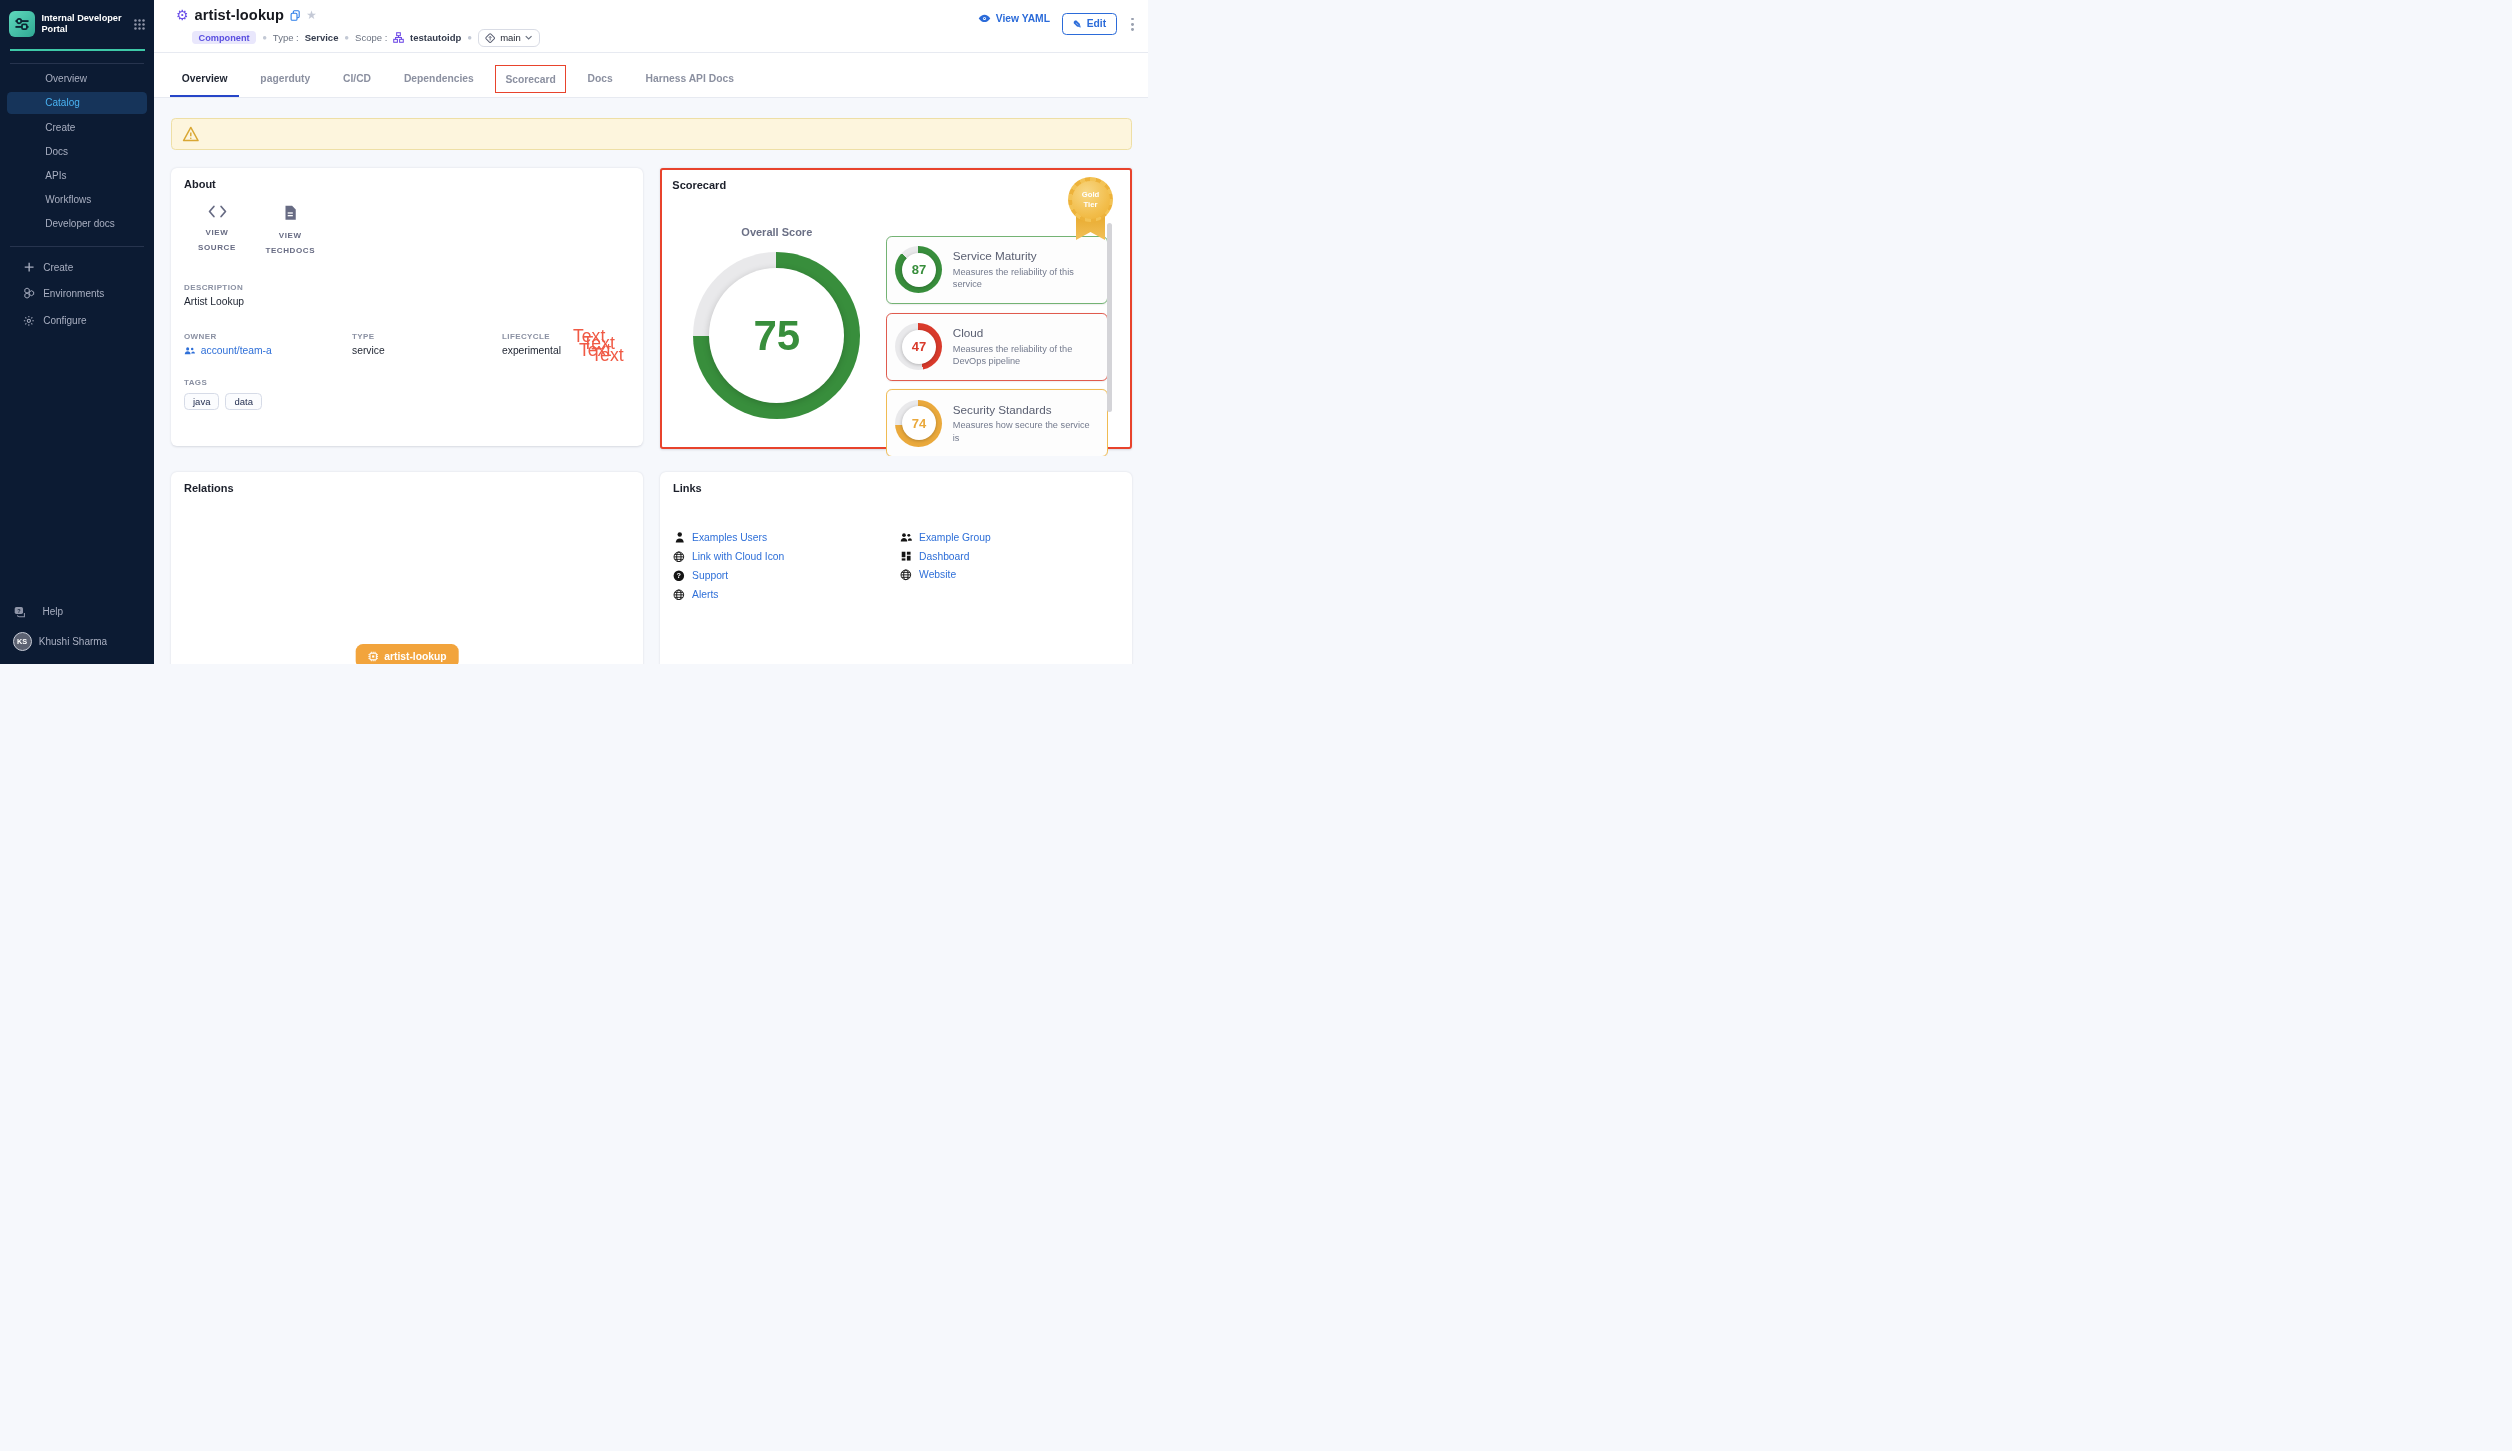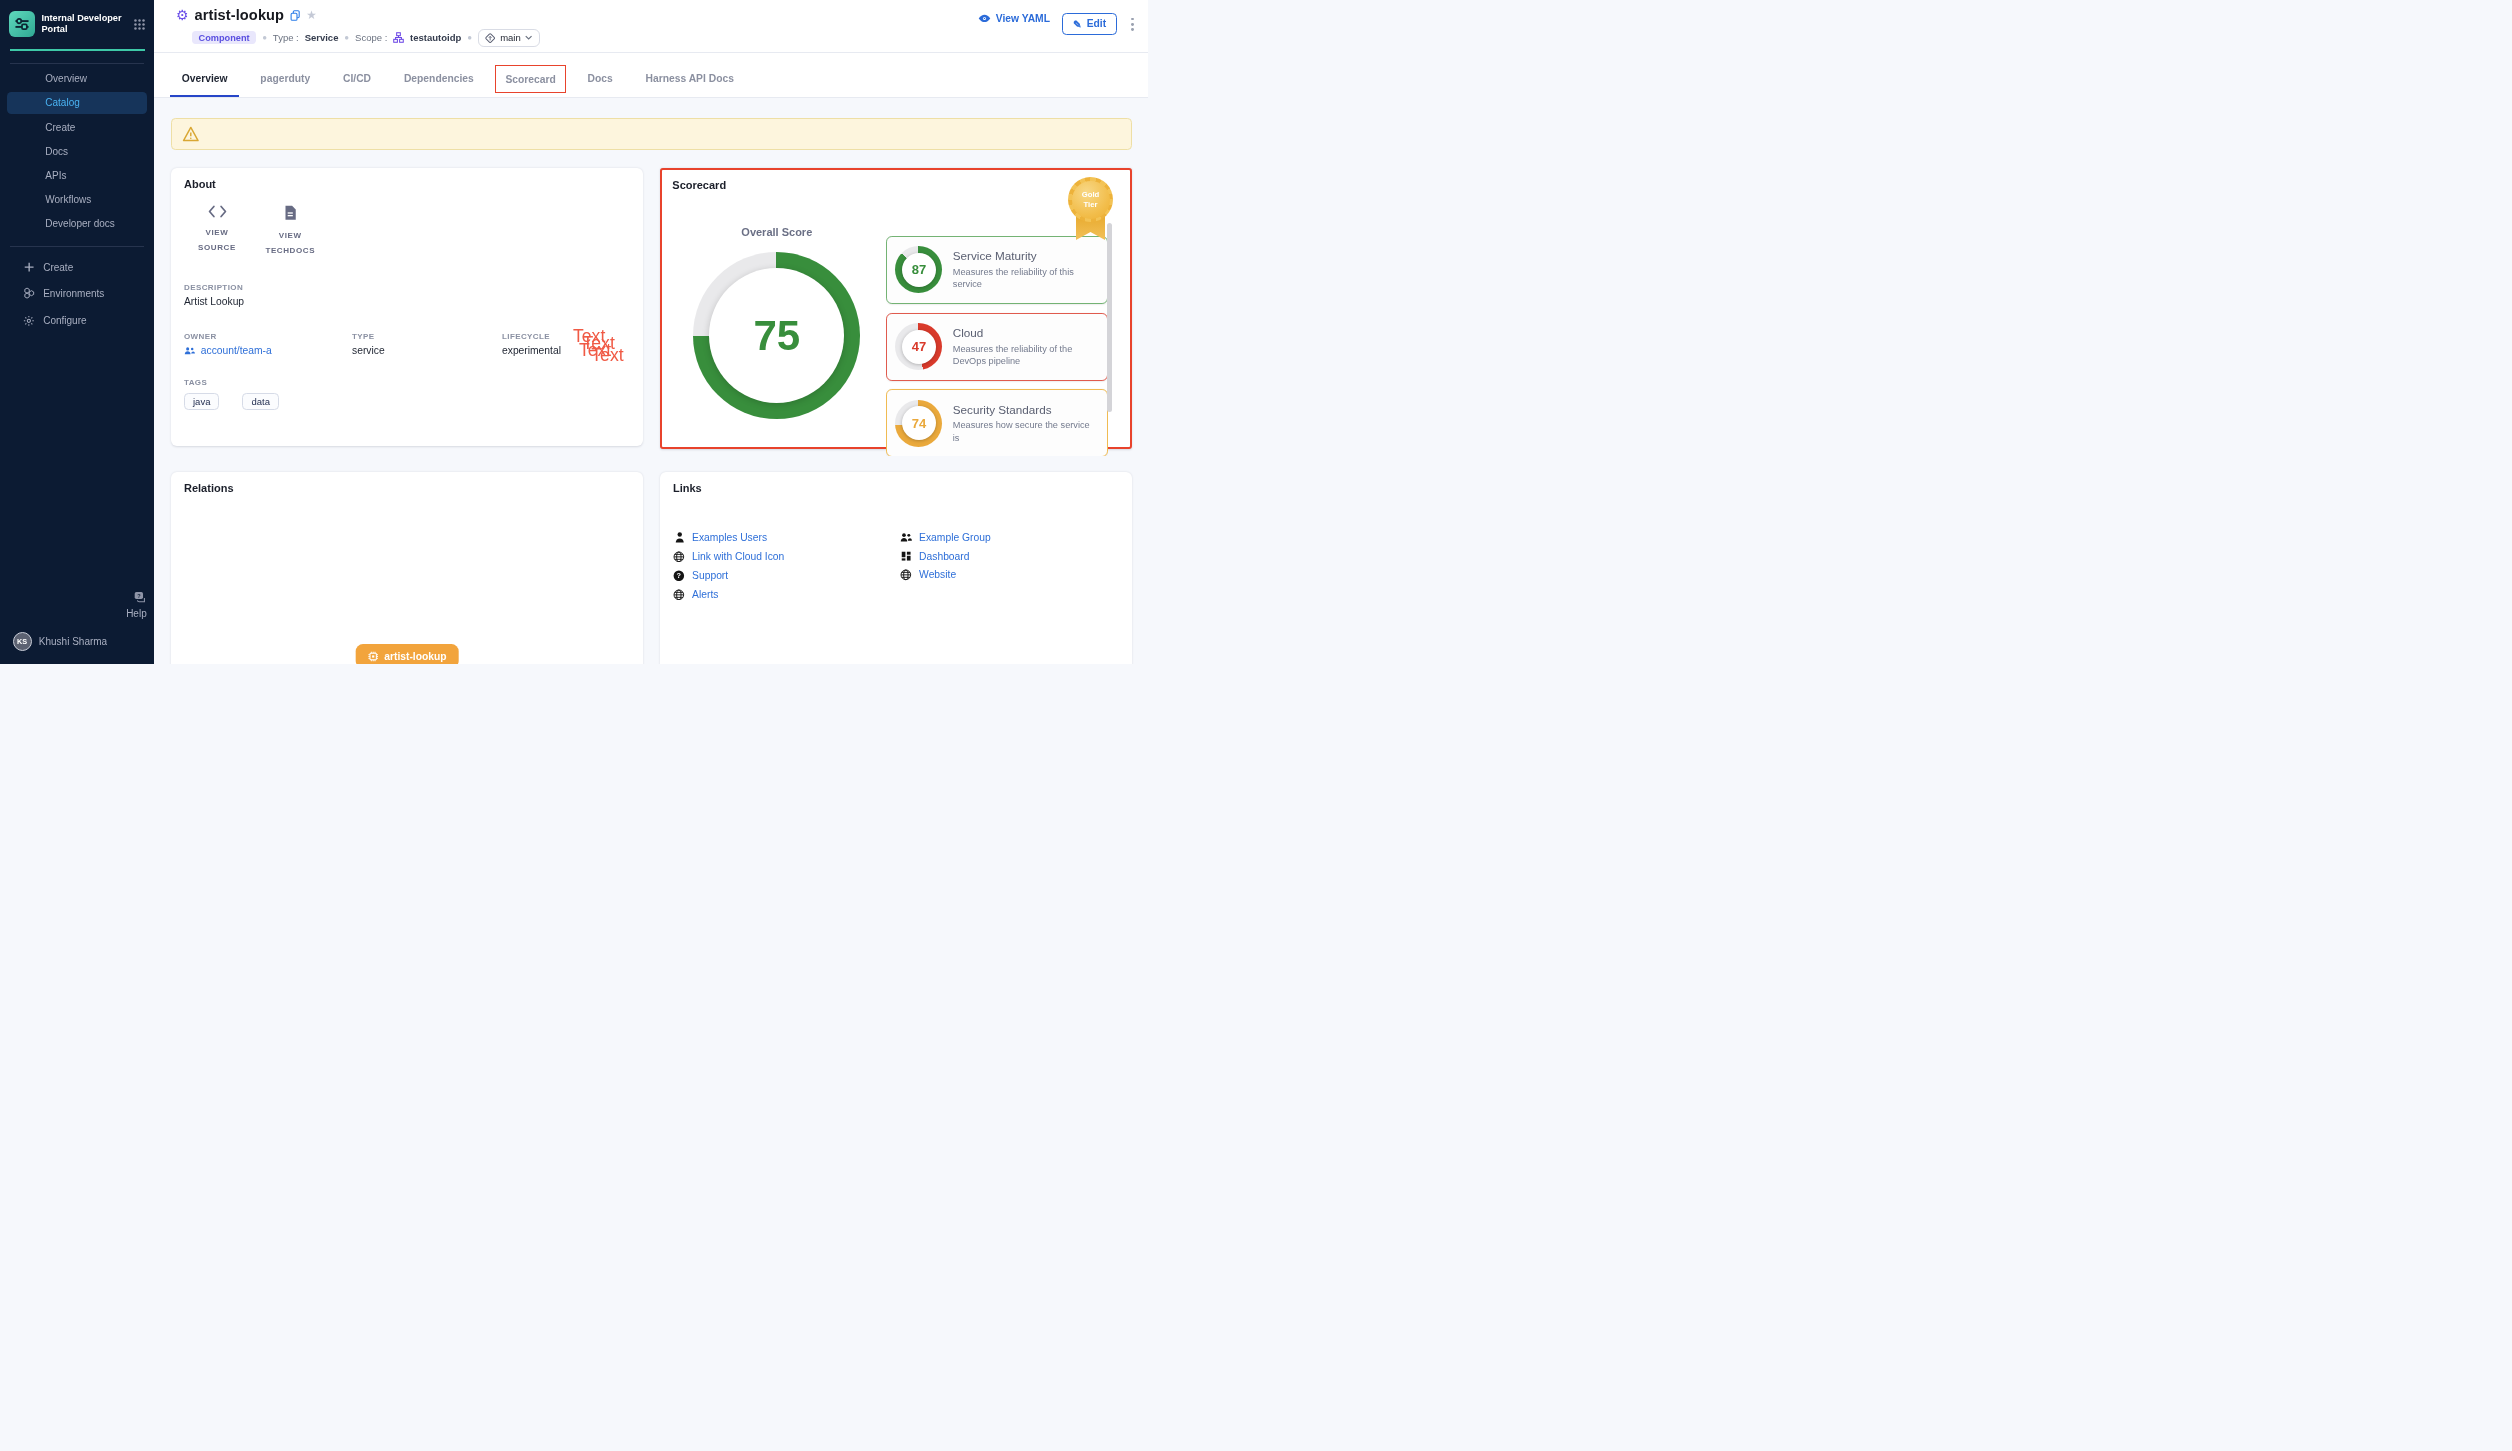--- a/index.html
+++ b/index.html
@@ -19,22 +19,22 @@
   .divider1 { height:0.7px; background:#27344e; margin:11.7px 10.3px 4.4px 10.3px; }
   .divider2 { height:0.7px; background:#27344e; margin:11.7px 10.3px 7.3px 10.3px; }
   .nav1 { display:flex; flex-direction:column; gap:1.5px; }
   .nav-item { font-size:10px; color:#a9afc1; padding:5.1px 7.3px 5.1px 38px; cursor:pointer;
     border-radius:4.4px; margin:0.7px 7.3px; }
   .nav-item.active { background:#16345a; color:#4ab3f3; }
   .nav2-item { display:flex; align-items:center; gap:8px; font-size:10px;
     padding:5.9px 7.3px 5.9px 15.4px; margin:1.5px 7.3px; cursor:pointer; }
   .nav2-icon { width:12.5px; display:flex; justify-content:center; }
   .side-spacer { flex:1; }
-  .help-row { display:flex; align-items:flex-end; gap:4px; font-size:10px;
-    padding:5.9px 7.3px 5.9px 14px; cursor:pointer;flex-direction:column; }
+  .help-row { display:flex; align-items:flex-start; gap:16px; font-size:10px;
+    padding:5.9px 7.3px 5.9px 14px; cursor:pointer; }
   .user-row { display:flex; align-items:center; gap:7.3px; font-size:10px;
     padding:7.3px 7.3px 13px 12.5px; cursor:pointer; }
   .avatar { width:19px; height:19px; border-radius:50%; background:#5c6272; border:1.1px solid #c9cdd8;
     color:#fff; font-size:7.3px; font-weight:700; display:flex; align-items:center; justify-content:center; }
 
   
   .main { flex:1; display:flex; flex-direction:column; background:#f6f8fc; }
   .topbar { background:#fff; padding:7.3px 16px 5.9px 22px; display:flex; justify-content:space-between;
     border-bottom:0.7px solid #e7eaf1; }
   .entity-row1 { display:flex; align-items:center; gap:5.9px; }
@@ -89,21 +89,21 @@
   .col-owner { width:168px; } .col-type { width:150px; }
   .owner-link { display:flex; align-items:center; gap:5.1px; margin-top:4.4px; color:#2e6fd8; font-size:10.3px; cursor:pointer; }
   .plain-val { margin-top:4.4px; font-size:10.3px; color:#1d2330; }
   .stamp { position:absolute; left:402px; top:158px; width:81px; height:44px; pointer-events:none; }
   .stamp span { position:absolute; color:#f05a45; font-size:17.6px; }
   .stamp span:nth-child(1){ left:0; top:0; }
   .stamp span:nth-child(2){ left:9.5px; top:7.3px; }
   .stamp span:nth-child(3){ left:5.9px; top:14px; }
   .stamp span:nth-child(4){ left:18.3px; top:19px; }
   .about-tags { margin-top:22px; }
-  .tag-row { display:flex; gap:23px; margin-top:5.9px; }
+  .tag-row { display:flex; gap:6px; margin-top:5.9px; }
   .tag-chip { border:0.7px solid #d6dbe7; border-radius:4.4px; padding:2.2px 8px; font-size:9.5px;
     color:#253052; background:#fbfcfe; cursor:pointer; }
 
   
   .scorecard-card { height:281px; border:2.2px solid #e8432c; border-radius:2.9px; padding:8.8px 10.3px; }
   .sc-body { display:flex; }
   .gauge-col { width:209px; text-align:center; padding-top:35px; }
   .overall-label { font-size:11px; font-weight:700; color:#6a6f85; }
   .gauge { width:167px; height:167px; border-radius:50%; margin:14.6px auto 0;
     display:flex; align-items:center; justify-content:center; }

